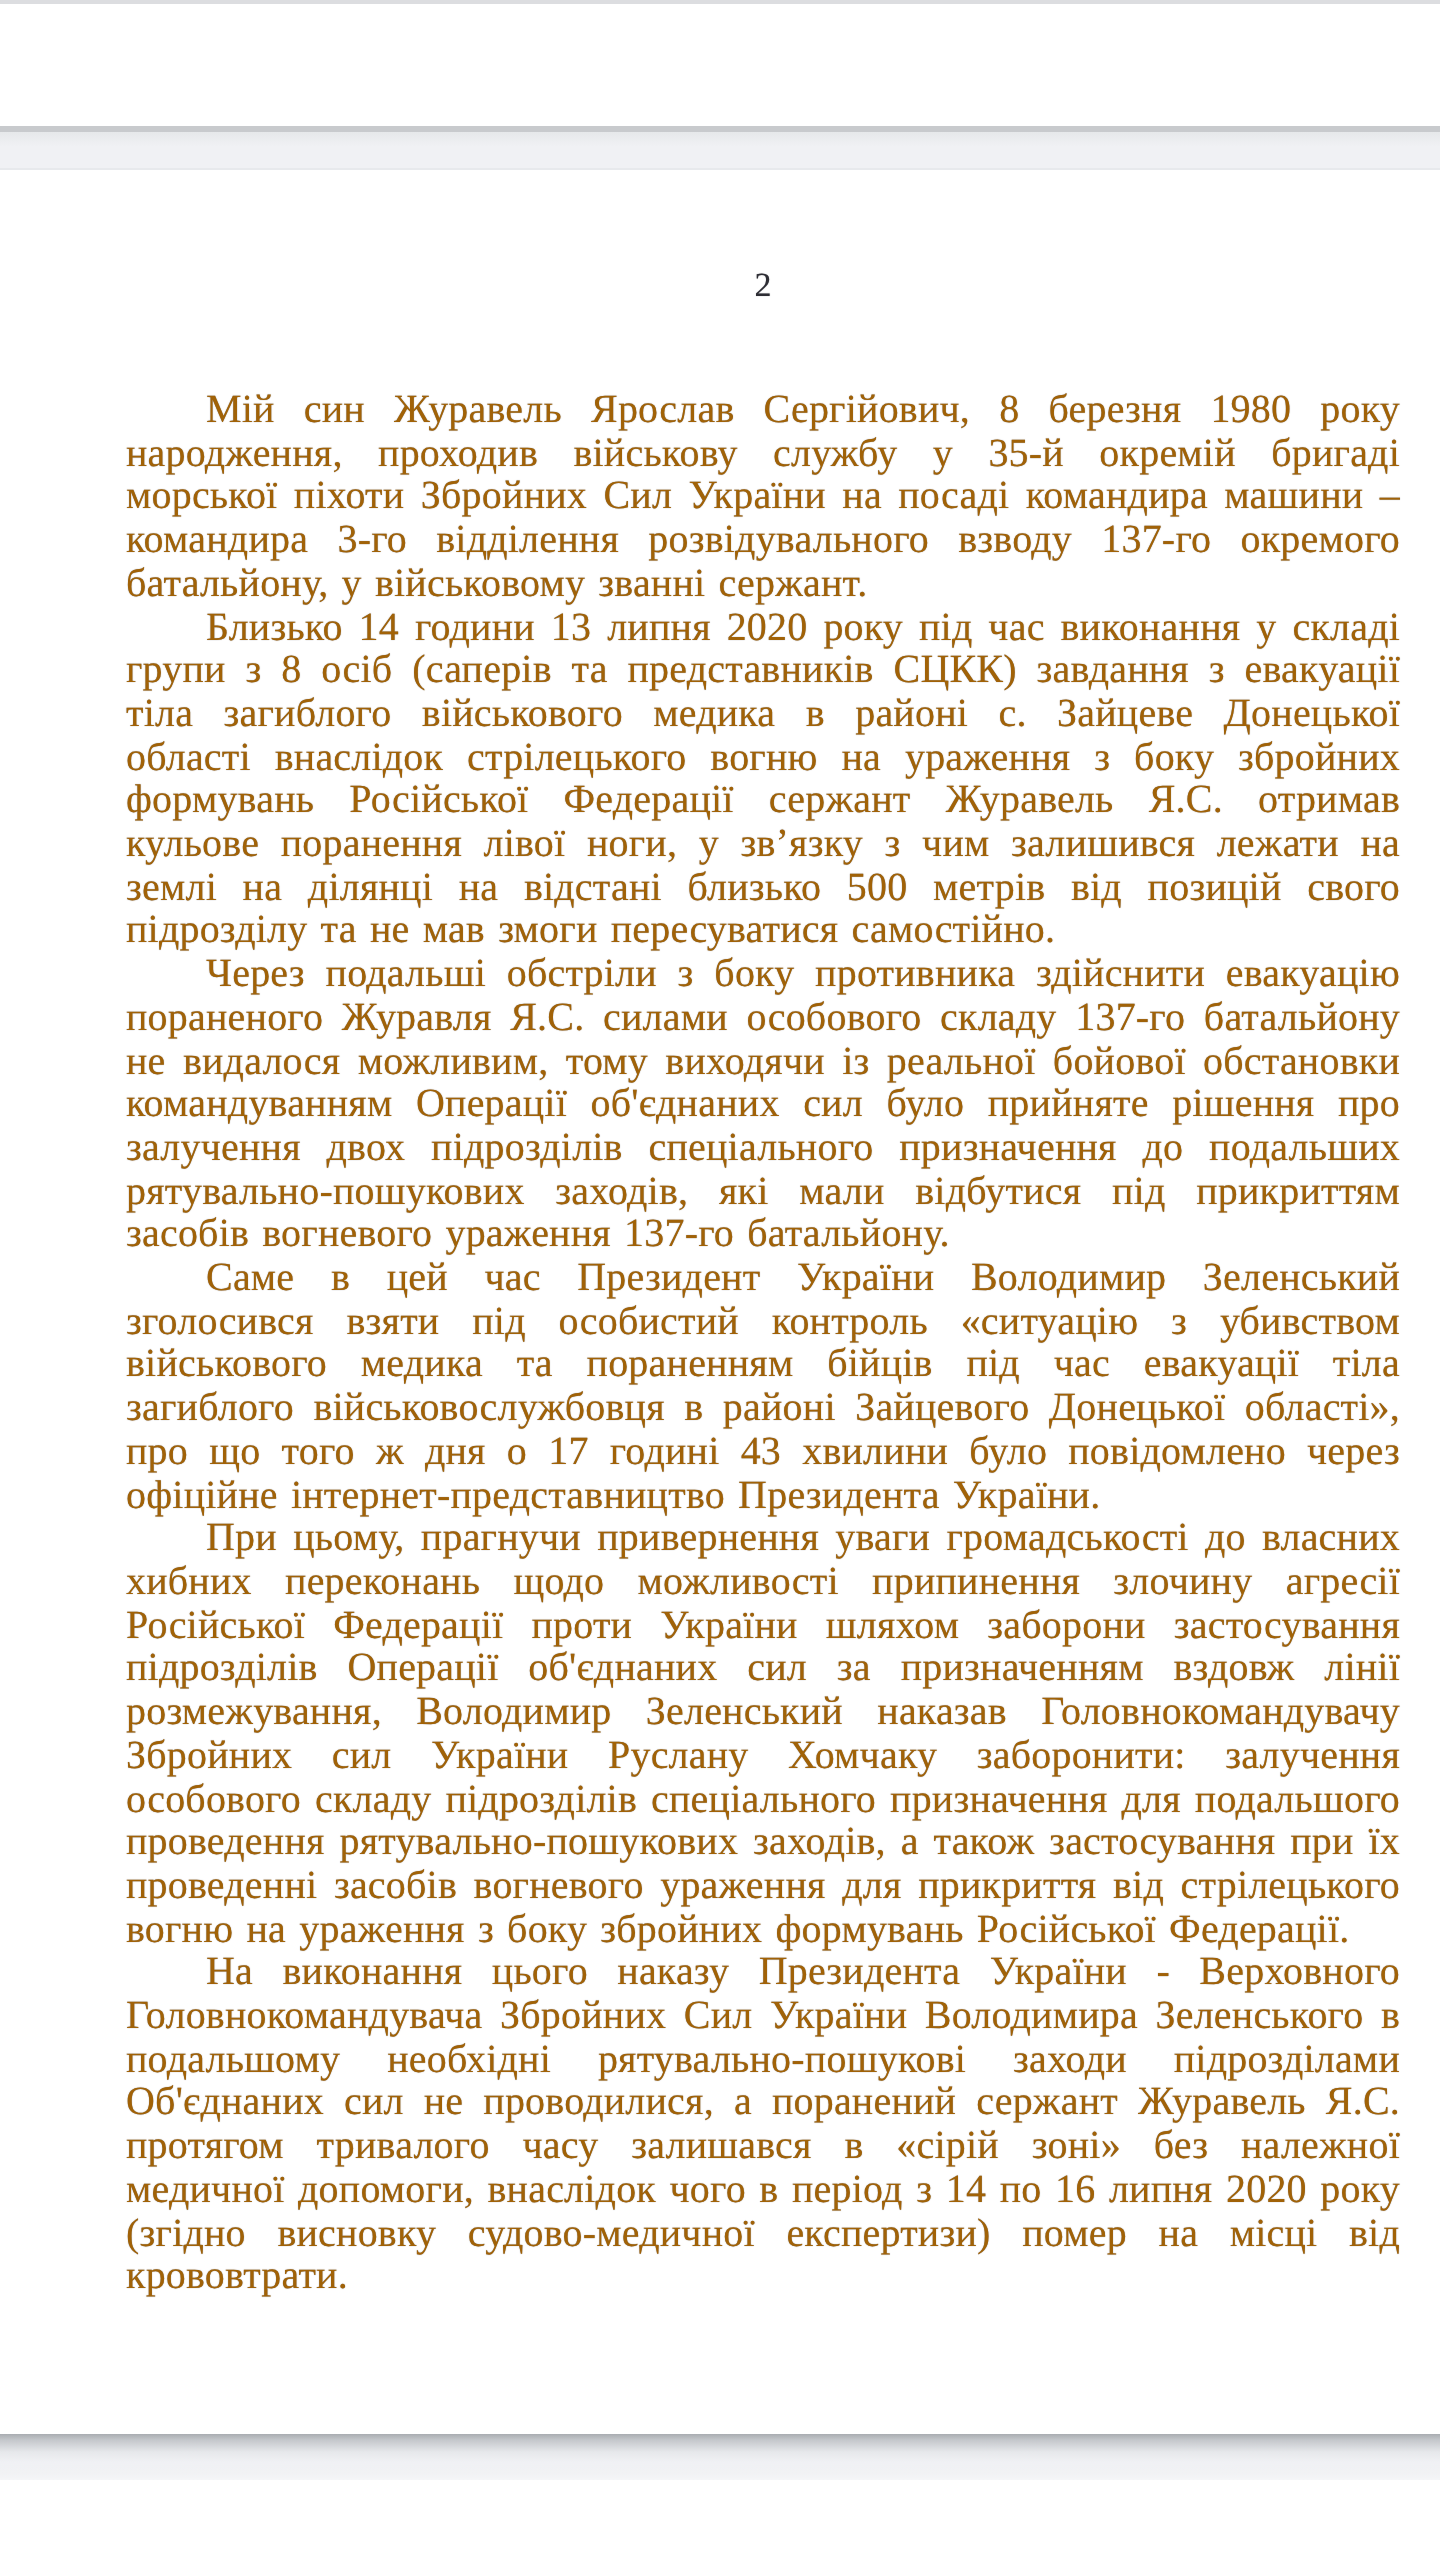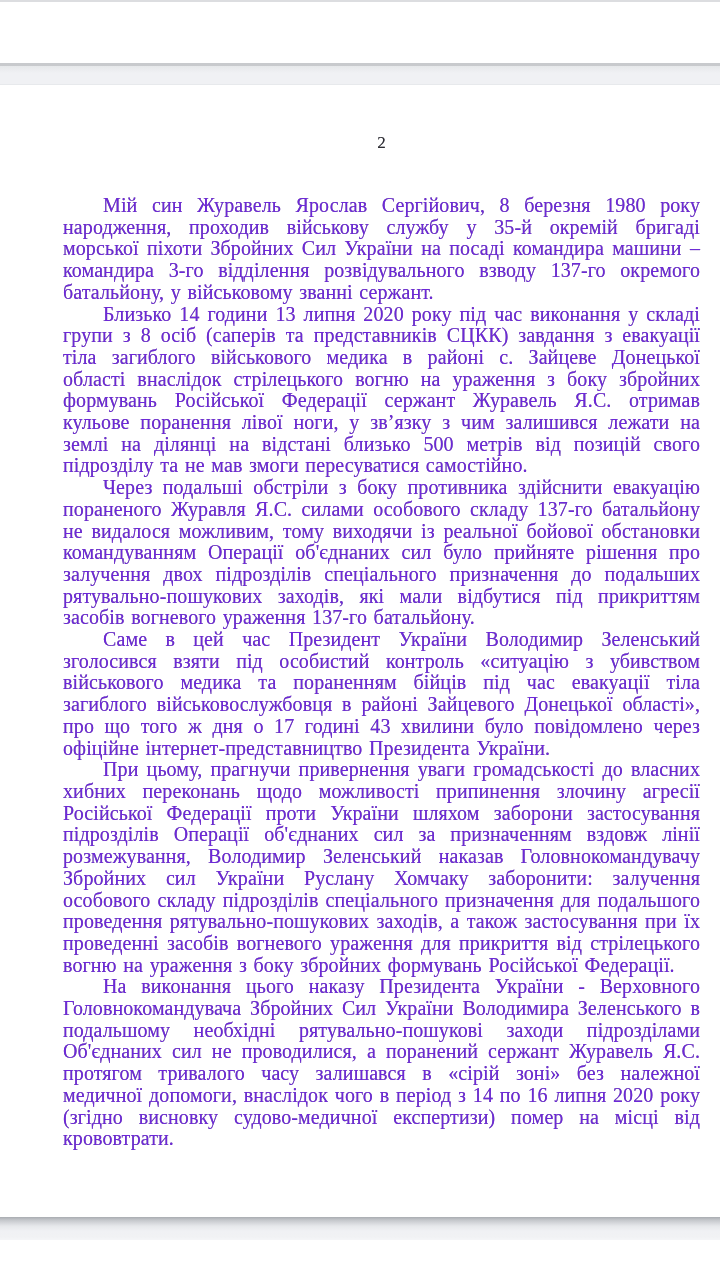--- a/index.html
+++ b/index.html
@@ -50,21 +50,21 @@
     text-shadow: 0 0 0.5px rgba(40,40,50,0.5);
   }
   .text-block { width: 637px; }
   .text-block p {
     margin: 0;
     font-size: 20px;
     line-height: 21.7px;
     text-align: justify;
     text-align-last: left;
     text-indent: 40px;
-    color: #6d28d9;
+    color: #a16207;
     letter-spacing: 0.1px;
     word-spacing: 1.5px;
     text-shadow: 0 0 0.5px rgba(35,35,45,0.55);
   }
   
   .page-gap-bottom {
     height: 23px;
     flex: none;
     background: linear-gradient(to bottom,
       #a9acb1 0px, #c4c7cb 3px, #e6e8eb 9px,

